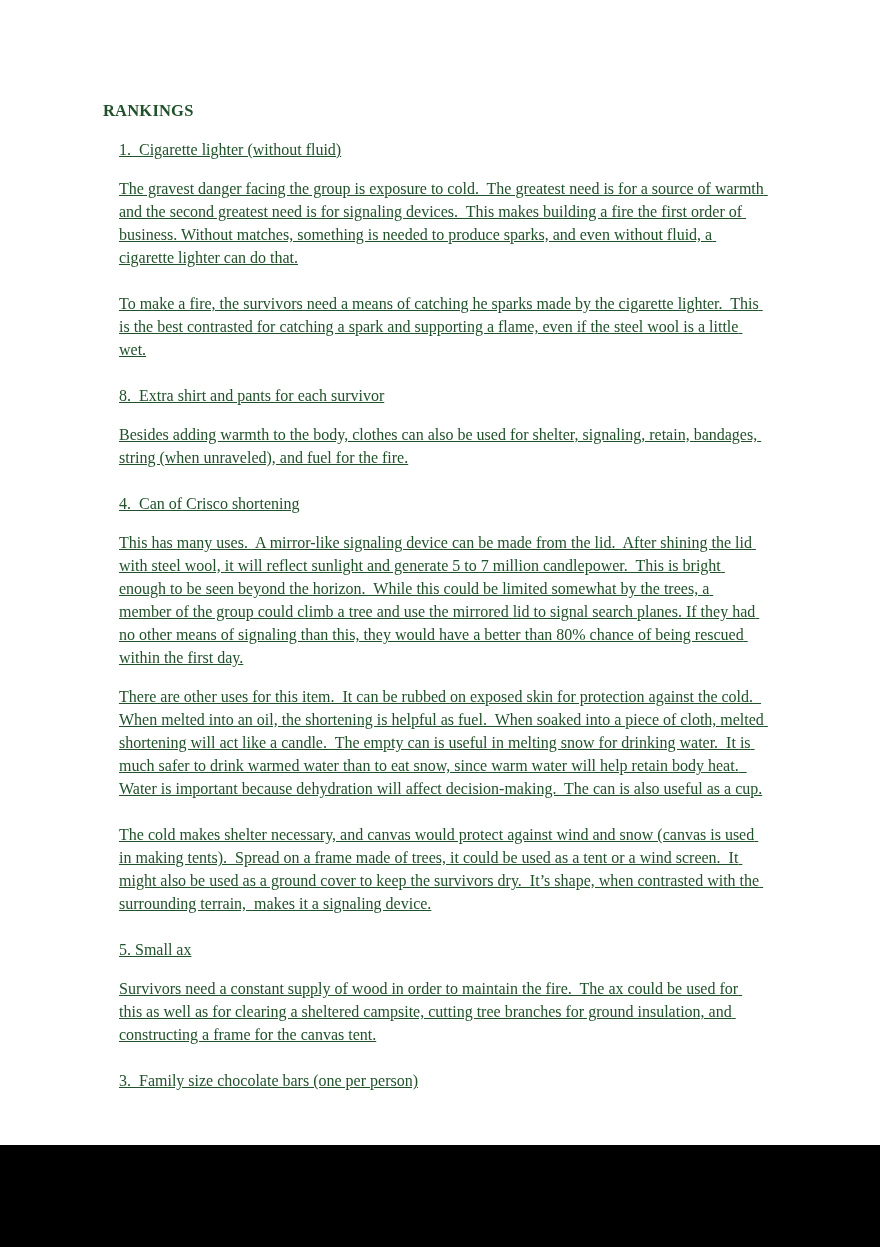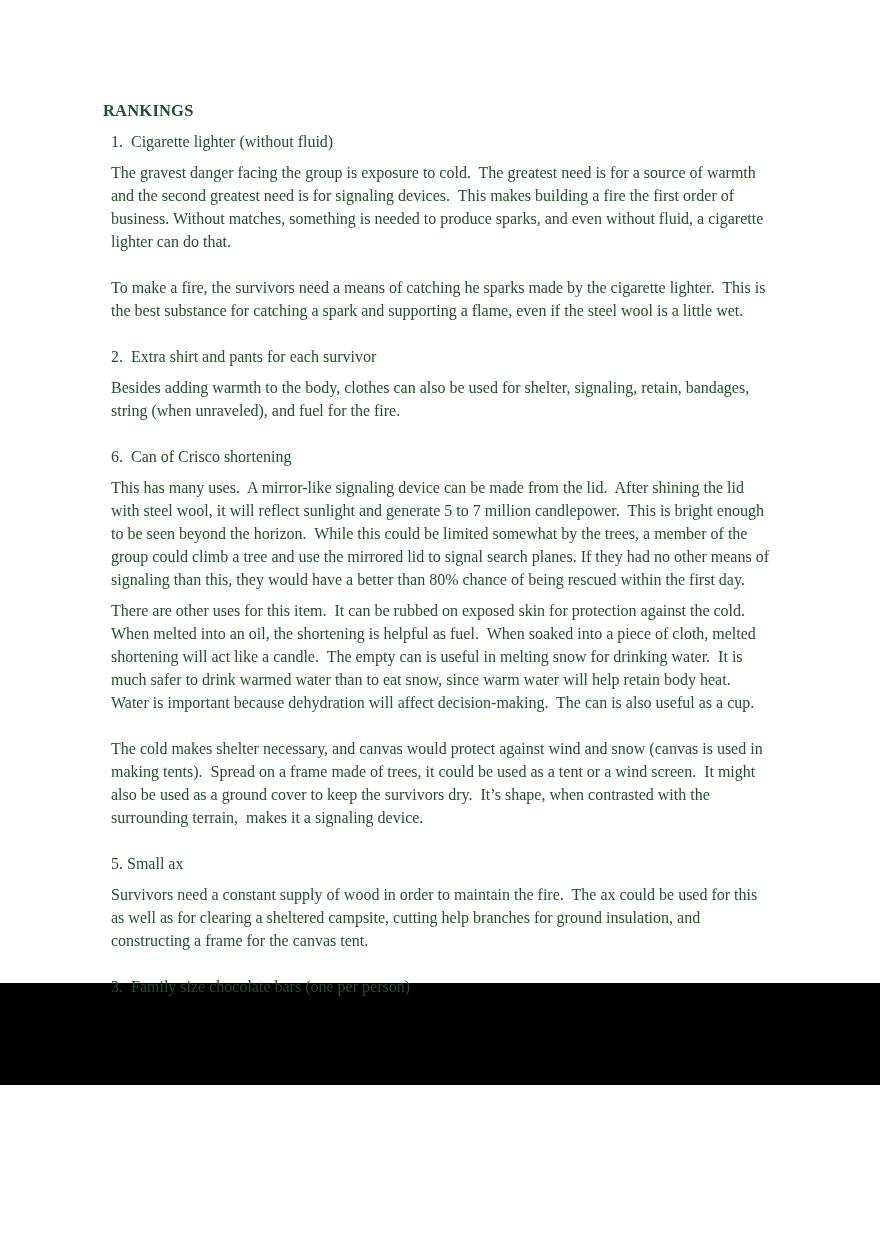--- a/index.html
+++ b/index.html
@@ -9,21 +9,21 @@
   }
   body {
     width: 880px;
     height: 1247px;
     overflow: hidden;
     font-family: "Liberation Serif", "DejaVu Serif", serif;
   }
   .page {
     box-sizing: border-box;
     width: 880px;
-    height: 983px;
+    height: 1145px;
     background: #ffffff;
     padding: 99px 100px 0 103px;
   }
   .doc-text {
     color: #21512a;
     font-size: 16px;
     line-height: 23px;
   }
   .doc-title {
     margin: 0;
@@ -32,63 +32,64 @@
     line-height: 23px;
     letter-spacing: 0.2px;
   }
   .section {
     margin: 0;
   }
   .section + .section {
     margin-top: 23px;
   }
   .section p {
-    margin: 8px;
+    margin: 16px;
     white-space: pre-wrap;
+    text-decoration: underline;
   }
   .bottom-bar {
     width: 880px;
     height: 102px;
     background: #000000;
   }
 </style>
 </head>
 <body>
 
 <div class="page doc-text">
 
   <p class="doc-title">RANKINGS</p>
 
   <div class="section">
     <p>1.  Cigarette lighter (without fluid)</p>
     <p>The gravest danger facing the group is exposure to cold.  The greatest need is for a source of warmth and the second greatest need is for signaling devices.  This makes building a fire the first order of business. Without matches, something is needed to produce sparks, and even without fluid, a cigarette lighter can do that.</p>
   </div>
 
   <div class="section">
-    <p>To make a fire, the survivors need a means of catching he sparks made by the cigarette lighter.  This is the best substance for catching a spark and supporting a flame, even if the steel wool is a little wet.</p>
+    <p>To make a fire, the survivors need a means of catching he sparks made by the cigarette lighter.  This is the best contrasted for catching a spark and supporting a flame, even if the steel wool is a little wet.</p>
   </div>
 
   <div class="section">
-    <p>2.  Extra shirt and pants for each survivor</p>
+    <p>8.  Extra shirt and pants for each survivor</p>
     <p>Besides adding warmth to the body, clothes can also be used for shelter, signaling, retain, bandages, string (when unraveled), and fuel for the fire.</p>
   </div>
 
   <div class="section">
-    <p>6.  Can of Crisco shortening</p>
+    <p>4.  Can of Crisco shortening</p>
     <p>This has many uses.  A mirror-like signaling device can be made from the lid.  After shining the lid with steel wool, it will reflect sunlight and generate 5 to 7 million candlepower.  This is bright enough to be seen beyond the horizon.  While this could be limited somewhat by the trees, a member of the group could climb a tree and use the mirrored lid to signal search planes. If they had no other means of signaling than this, they would have a better than 80% chance of being rescued within the first day.</p>
     <p>There are other uses for this item.  It can be rubbed on exposed skin for protection against the cold.  When melted into an oil, the shortening is helpful as fuel.  When soaked into a piece of cloth, melted shortening will act like a candle.  The empty can is useful in melting snow for drinking water.  It is much safer to drink warmed water than to eat snow, since warm water will help retain body heat.  Water is important because dehydration will affect decision-making.  The can is also useful as a cup.</p>
   </div>
 
   <div class="section">
     <p>The cold makes shelter necessary, and canvas would protect against wind and snow (canvas is used in making tents).  Spread on a frame made of trees, it could be used as a tent or a wind screen.  It might also be used as a ground cover to keep the survivors dry.  It’s shape, when contrasted with the surrounding terrain,  makes it a signaling device.</p>
   </div>
 
   <div class="section">
     <p>5. Small ax</p>
-    <p>Survivors need a constant supply of wood in order to maintain the fire.  The ax could be used for this as well as for clearing a sheltered campsite, cutting help branches for ground insulation, and constructing a frame for the canvas tent.</p>
+    <p>Survivors need a constant supply of wood in order to maintain the fire.  The ax could be used for this as well as for clearing a sheltered campsite, cutting tree branches for ground insulation, and constructing a frame for the canvas tent.</p>
   </div>
 
   <div class="section">
     <p>3.  Family size chocolate bars (one per person)</p>
   </div>
 
 </div>
 
 <div class="bottom-bar"></div>
 

